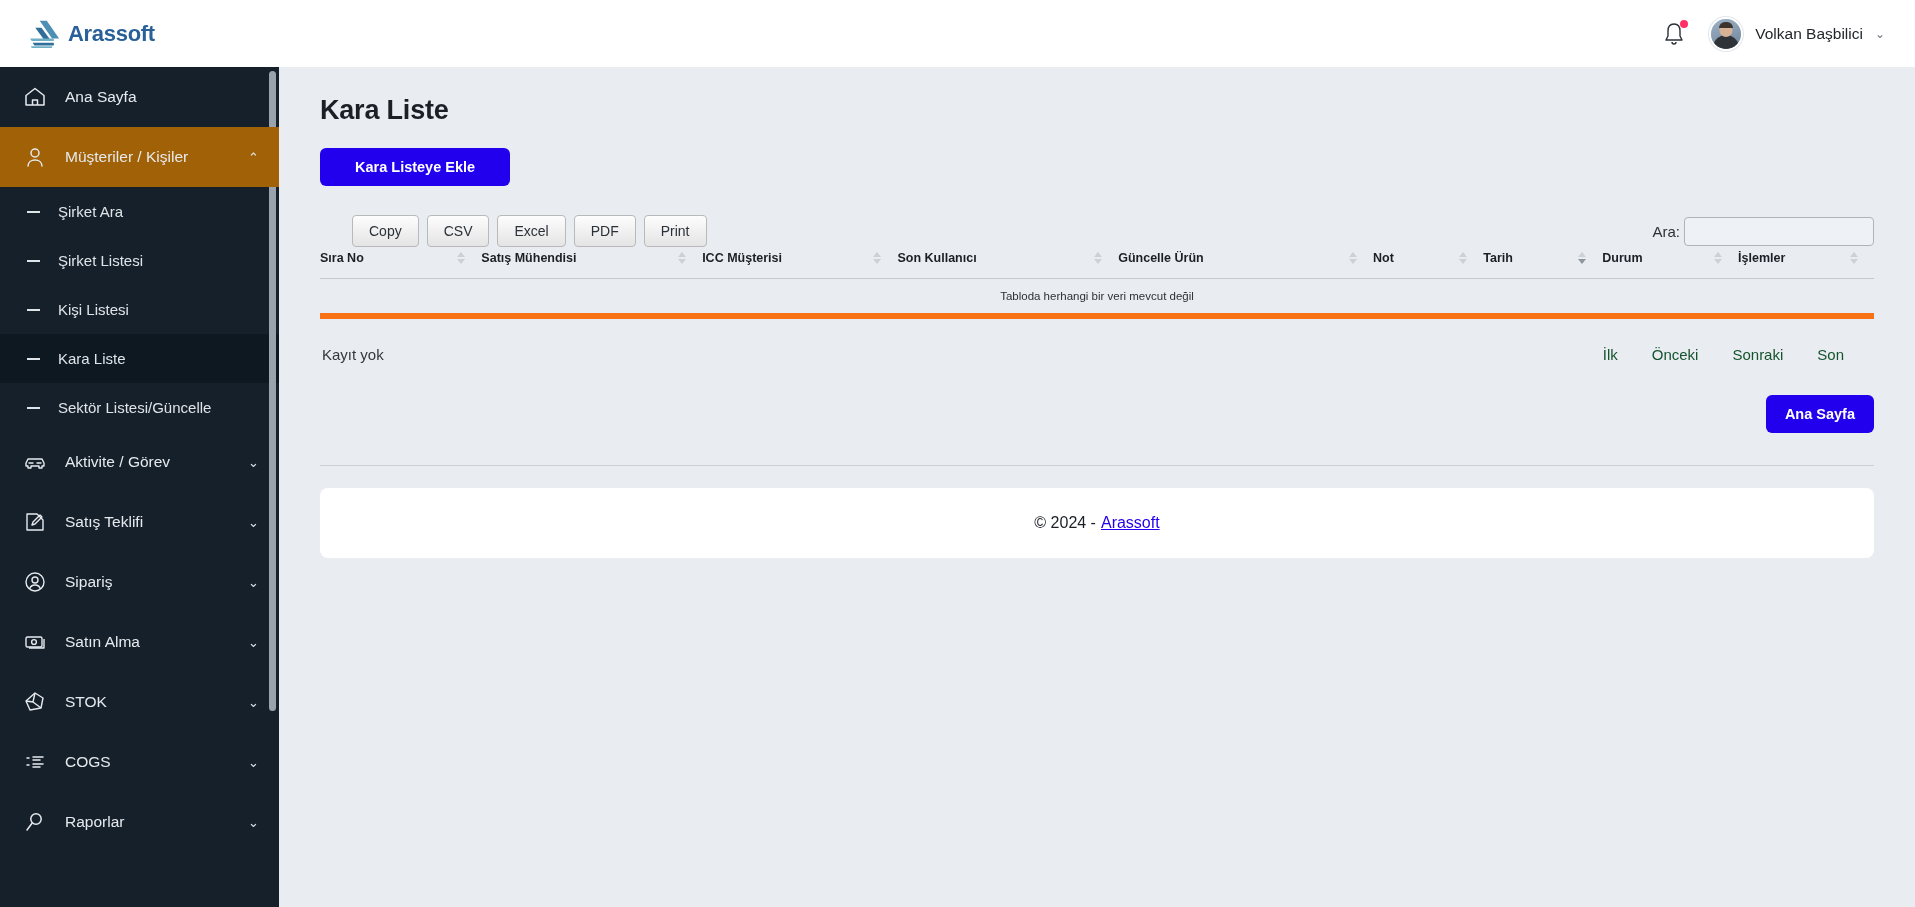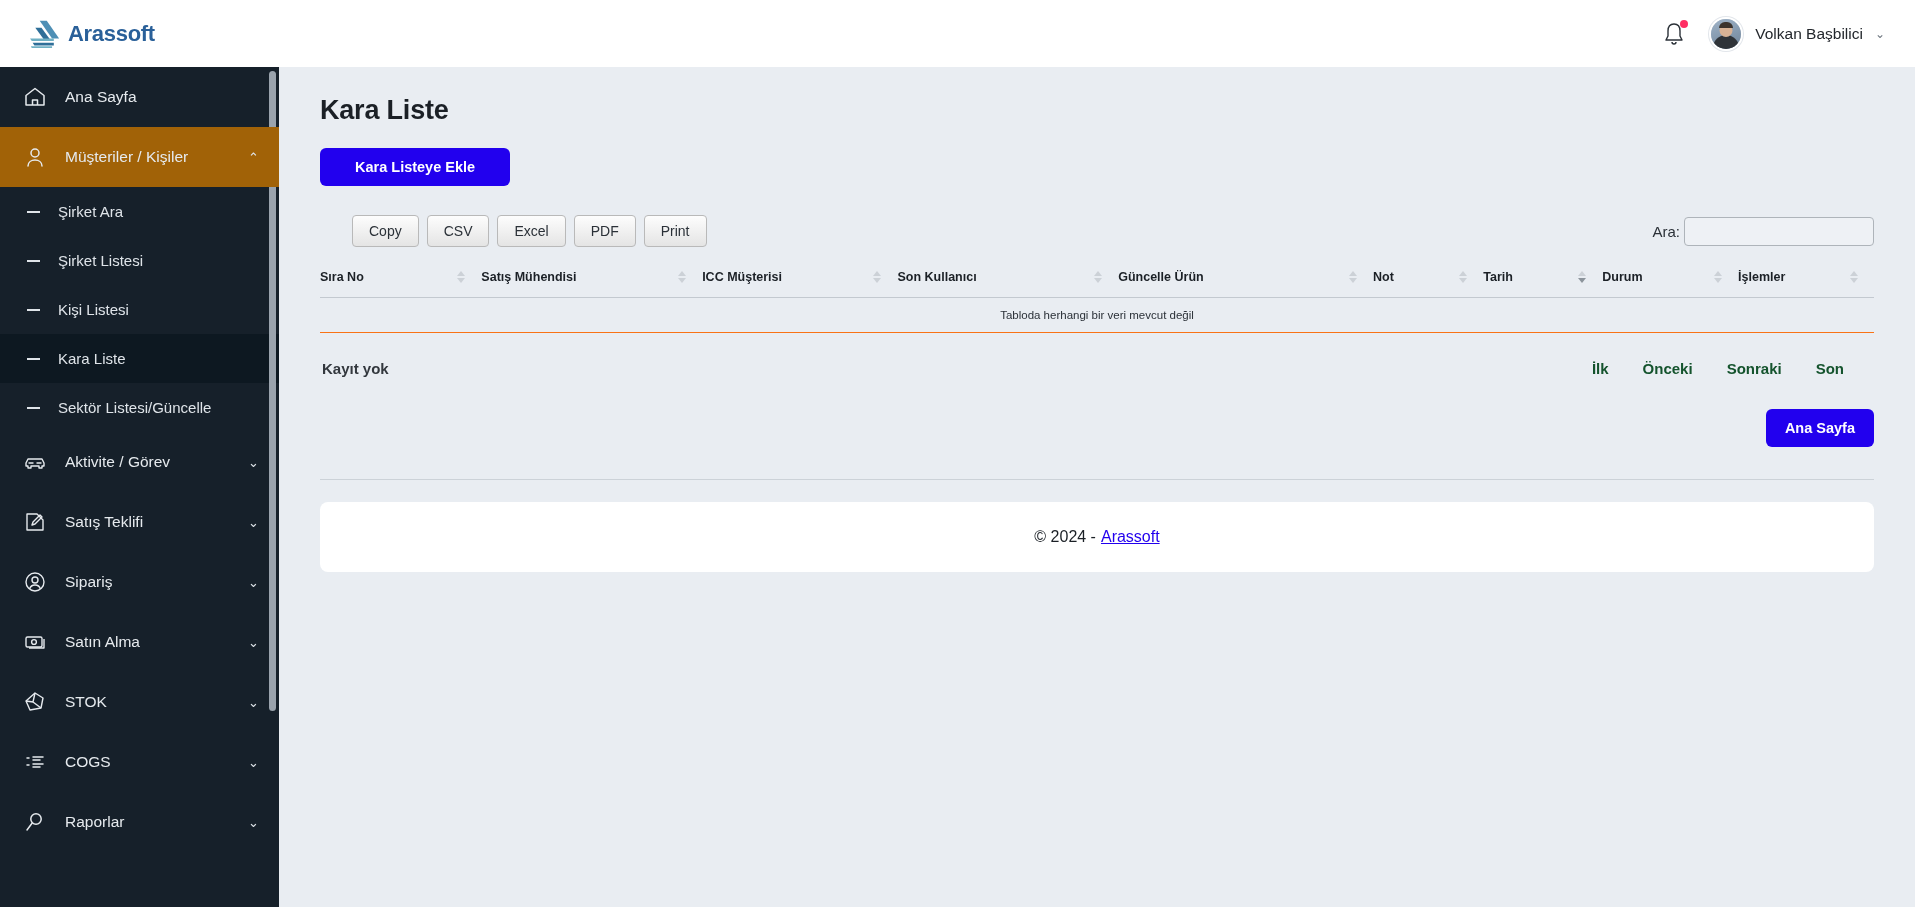--- a/index.html
+++ b/index.html
@@ -135,21 +135,21 @@
   .dt-search-label { font-size: 15px; color: #2b3138; margin-right: 4px; }
   .dt-search-input {
     width: 190px; height: 29px;
     border: 1px solid #aeb4ba; border-radius: 4px;
     background: #eef1f5;
     font-size: 14px; padding: 0 7px;
     font-family: "Liberation Sans", sans-serif;
     color: #2b3138;
   }
 
-  table.dt { width: 100%; border-collapse: collapse; margin-top: 19px; }
+  table.dt { width: 100%; border-collapse: collapse; }
   table.dt thead th {
     text-align: left;
     font-size: 12.5px; font-weight: bold; color: #1b2026;
     padding: 0 0 13px 0;
     border-bottom: 1px solid #c3c9d0;
     position: relative;
     white-space: nowrap;
   }
   .th-inner { display: flex; align-items: center; justify-content: space-between; padding-right: 16px; }
   .sorter { display: flex; flex-direction: column; gap: 2px; margin-left: 10px; }
@@ -157,26 +157,25 @@
     display: block; width: 0; height: 0;
     border-left: 4px solid transparent; border-right: 4px solid transparent;
   }
   .sorter i.up   { border-bottom: 5px solid #ccd1d7; }
   .sorter i.down { border-top: 5px solid #ccd1d7; }
   .sorter.desc i.down { border-top-color: #8c949c; }
 
   .dt-empty {
     text-align: center; font-size: 11.5px; color: #2b3138;
     padding: 11px 0 11px 0;
-    border-bottom: 1px solid #f97316;
+    border-bottom: 6px solid #f97316;
   }
   .dt-foot {
     display: flex; align-items: flex-end;
     padding: 27px 2px 0 2px;
-    font-weight: bold;
   }
   .dt-info { font-size: 15px; color: #33383e; }
   .dt-pager { margin-left: auto; display: flex; gap: 34px; padding-right: 28px; }
   .pg { font-size: 15px; color: #14532d; cursor: default; }
 
   .bottom-row { margin: 32px 41px 0 41px; display: flex; }
   .home-btn {
     margin-left: auto;
     background: #2200ee; color: #fff;
     border: none; border-radius: 6px;

